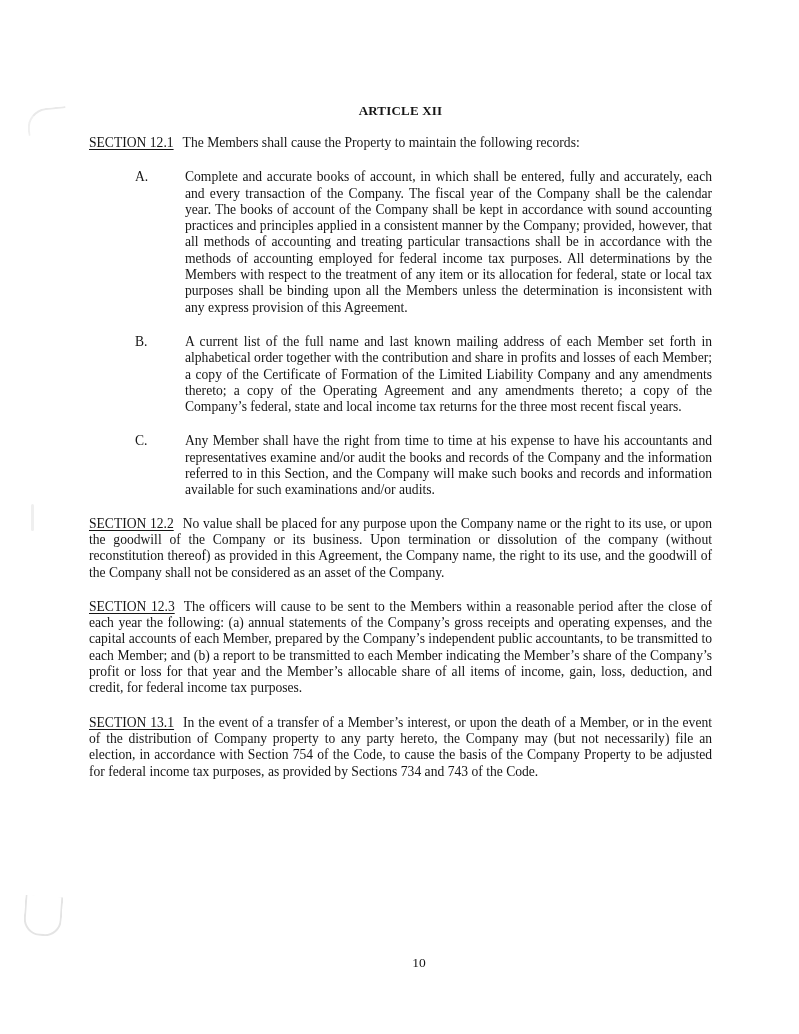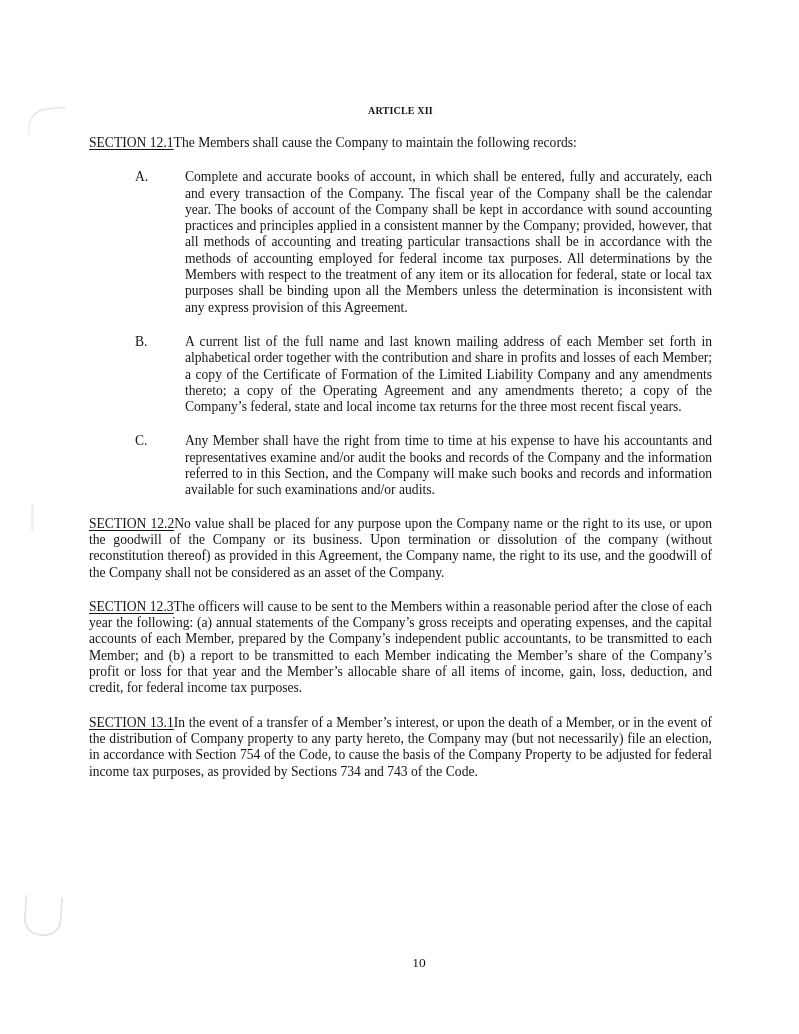--- a/index.html
+++ b/index.html
@@ -15,41 +15,42 @@
 
   .doc {
     position: absolute;
     left: 89px; top: 103px;
     width: 623px;
     font-size: 13.6px;
     line-height: 16.3px;
     text-align: justify;
   }
   .article-title {
-    font-size: 10px;
+    font-size: 13px;
     font-weight: bold;
     text-align: center;
     letter-spacing: 0.2px;
     margin: 0 0 16px 0;
     line-height: 16px;
   }
   .article-subtitle {
     font-size: 13.8px;
     font-weight: normal;
     text-align: center;
     text-decoration: underline;
     text-underline-offset: 2px;
     letter-spacing: 0.3px;
     margin: 0 0 17px 0;
     line-height: 16px;
   }
   p.section { margin: 0 0 18px 0; }
   .sec-label {
     text-decoration: underline;
     text-underline-offset: 2px;
+    margin-right: 9px;
   }
   .items { margin: 0; }
   .item { display: flex; margin: 0 0 18px 0; padding-left: 46px; }
   .item-label { flex: none; width: 50px; text-align: left; }
   .item-text { flex: 1; text-align: justify; }
   .mb-sm { margin-bottom: 17px; }
   .mb-lg { margin-bottom: 22px; }
 
   .page-number {
     position: absolute;
@@ -89,21 +90,21 @@
 
   <div class="artifact a-top"></div>
   <div class="artifact a-mid"></div>
   <div class="artifact a-bottom"></div>
 
   <div class="doc">
 
     <h1 class="article-title">ARTICLE XII</h1>
 
 
-    <p class="section"><span class="sec-label">SECTION 12.1</span><span>The Members shall cause the Company to maintain the following records:</span></p>
+    <p class="section"><span class="sec-label">SECTION 12.1</span><span>The Members shall cause the Property to maintain the following records:</span></p>
 
     <div class="items">
 
       <div class="item">
         <span class="item-label">A.</span>
         <div class="item-text">Complete and accurate books of account, in which shall be entered, fully and accurately, each and every transaction of the Company.  The fiscal year of the Company shall be the calendar year.  The books of account of the Company shall be kept in accordance with sound accounting practices and principles applied in a consistent manner by the Company; provided, however, that all methods of accounting and treating particular transactions shall be in accordance with the methods of accounting employed for federal income tax purposes.  All determinations by the Members with respect to the treatment of any item or its allocation for federal, state or local tax purposes shall be binding upon all the Members unless the determination is inconsistent with any express provision of this Agreement.</div>
       </div>
 
       <div class="item">
         <span class="item-label">B.</span>

